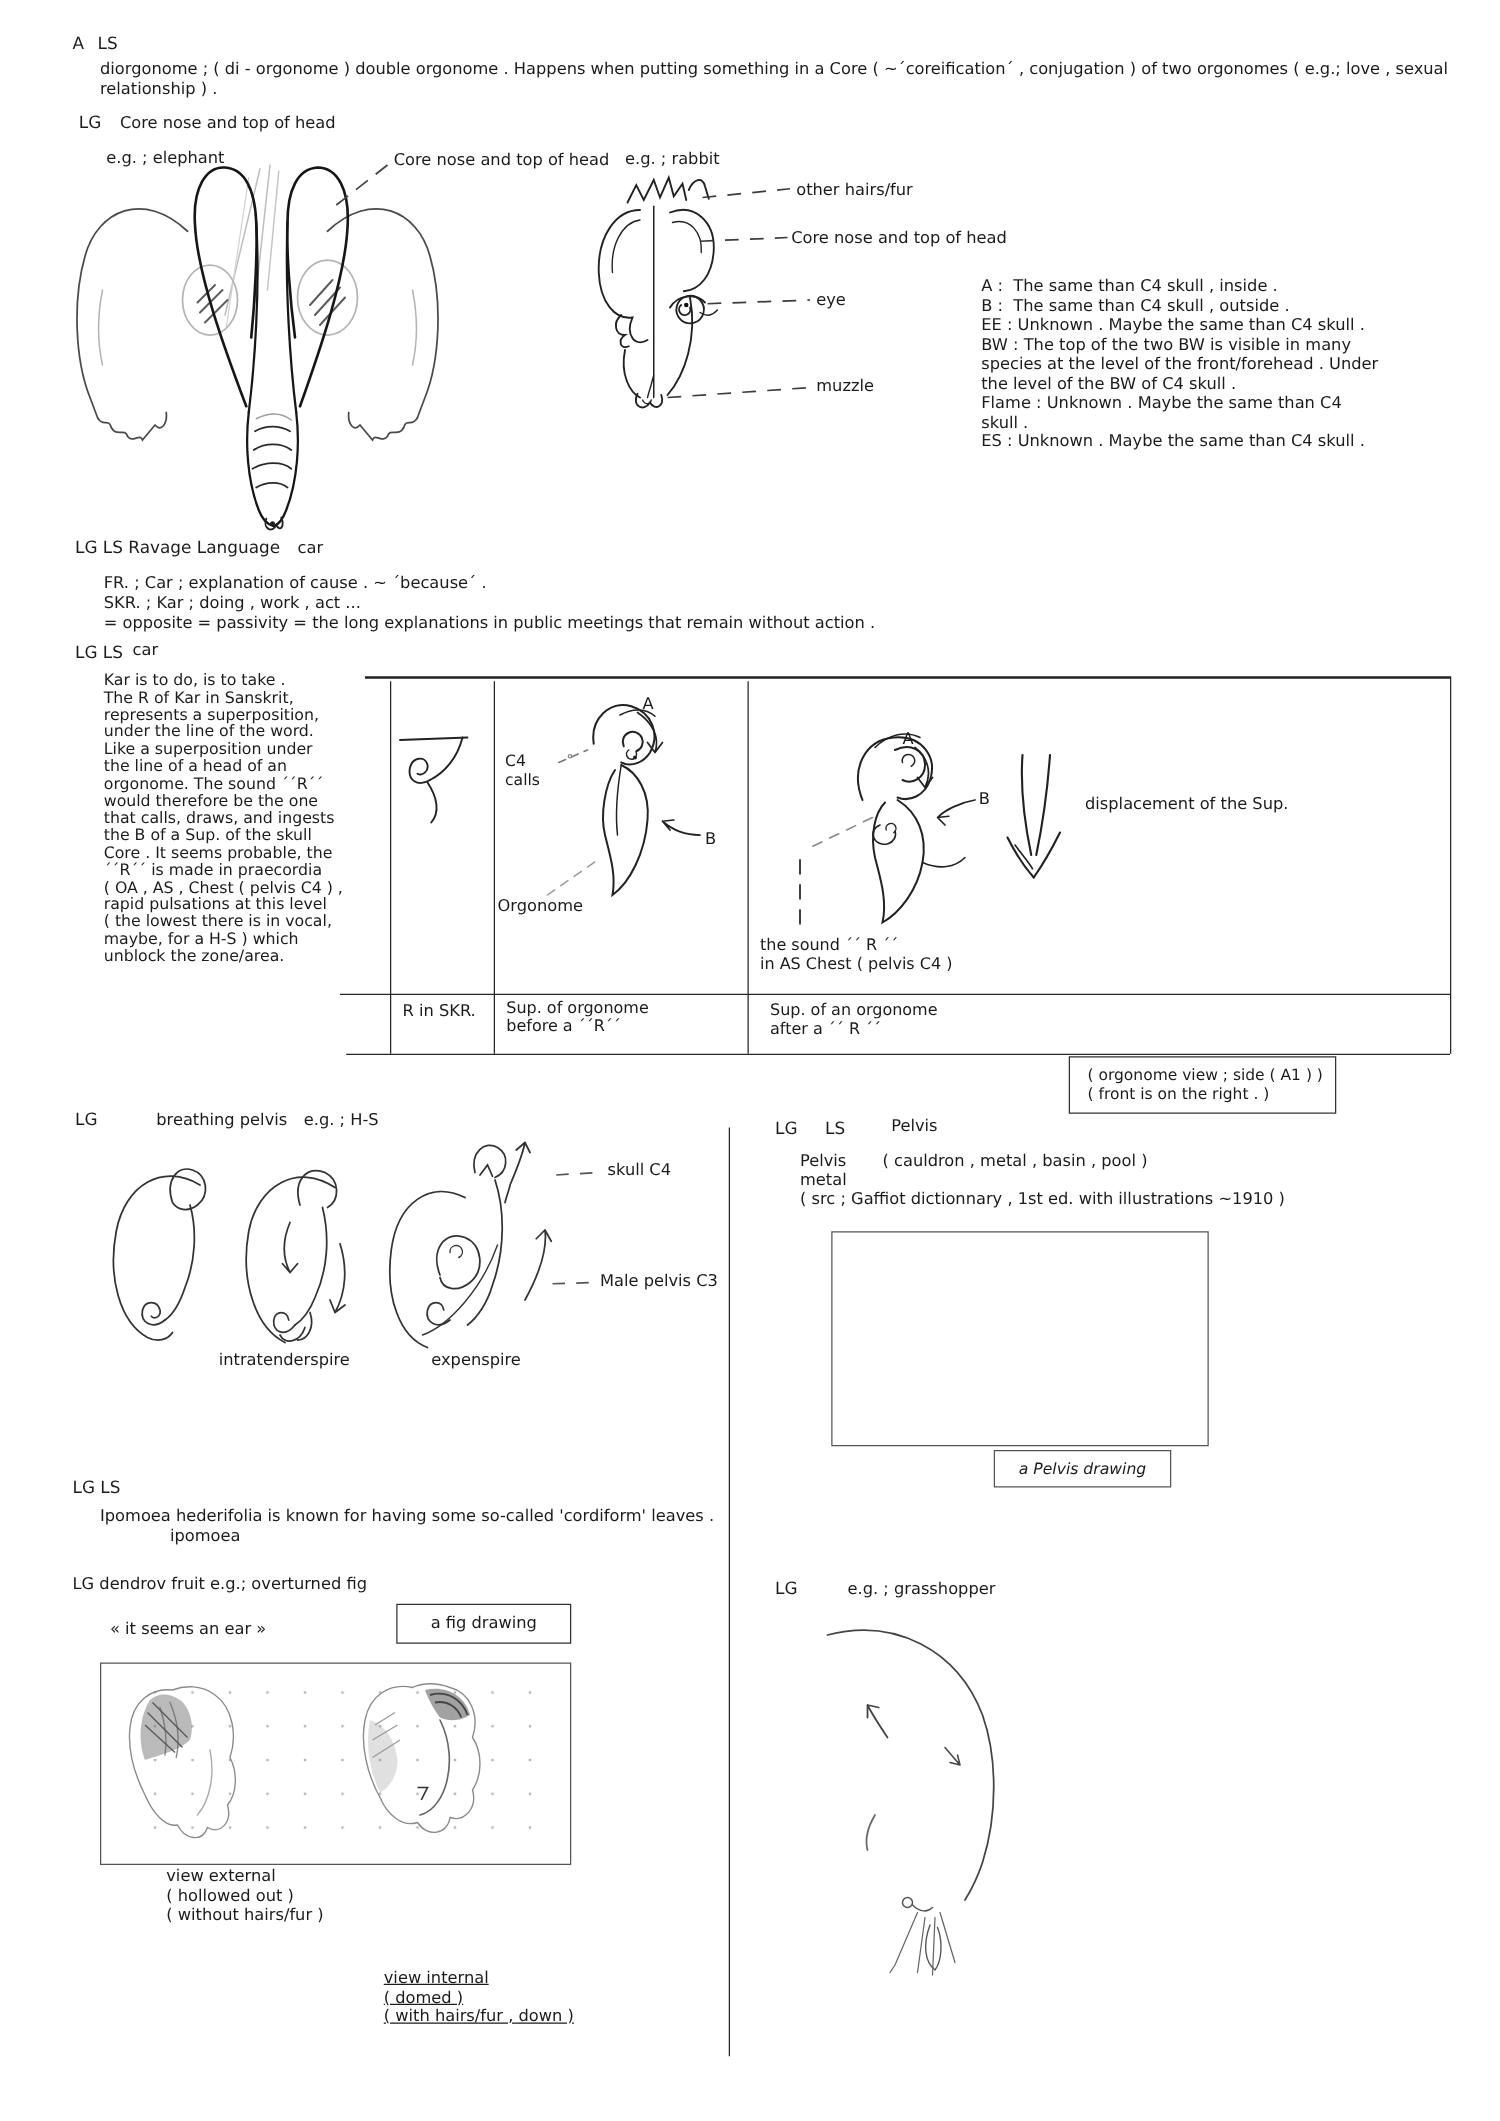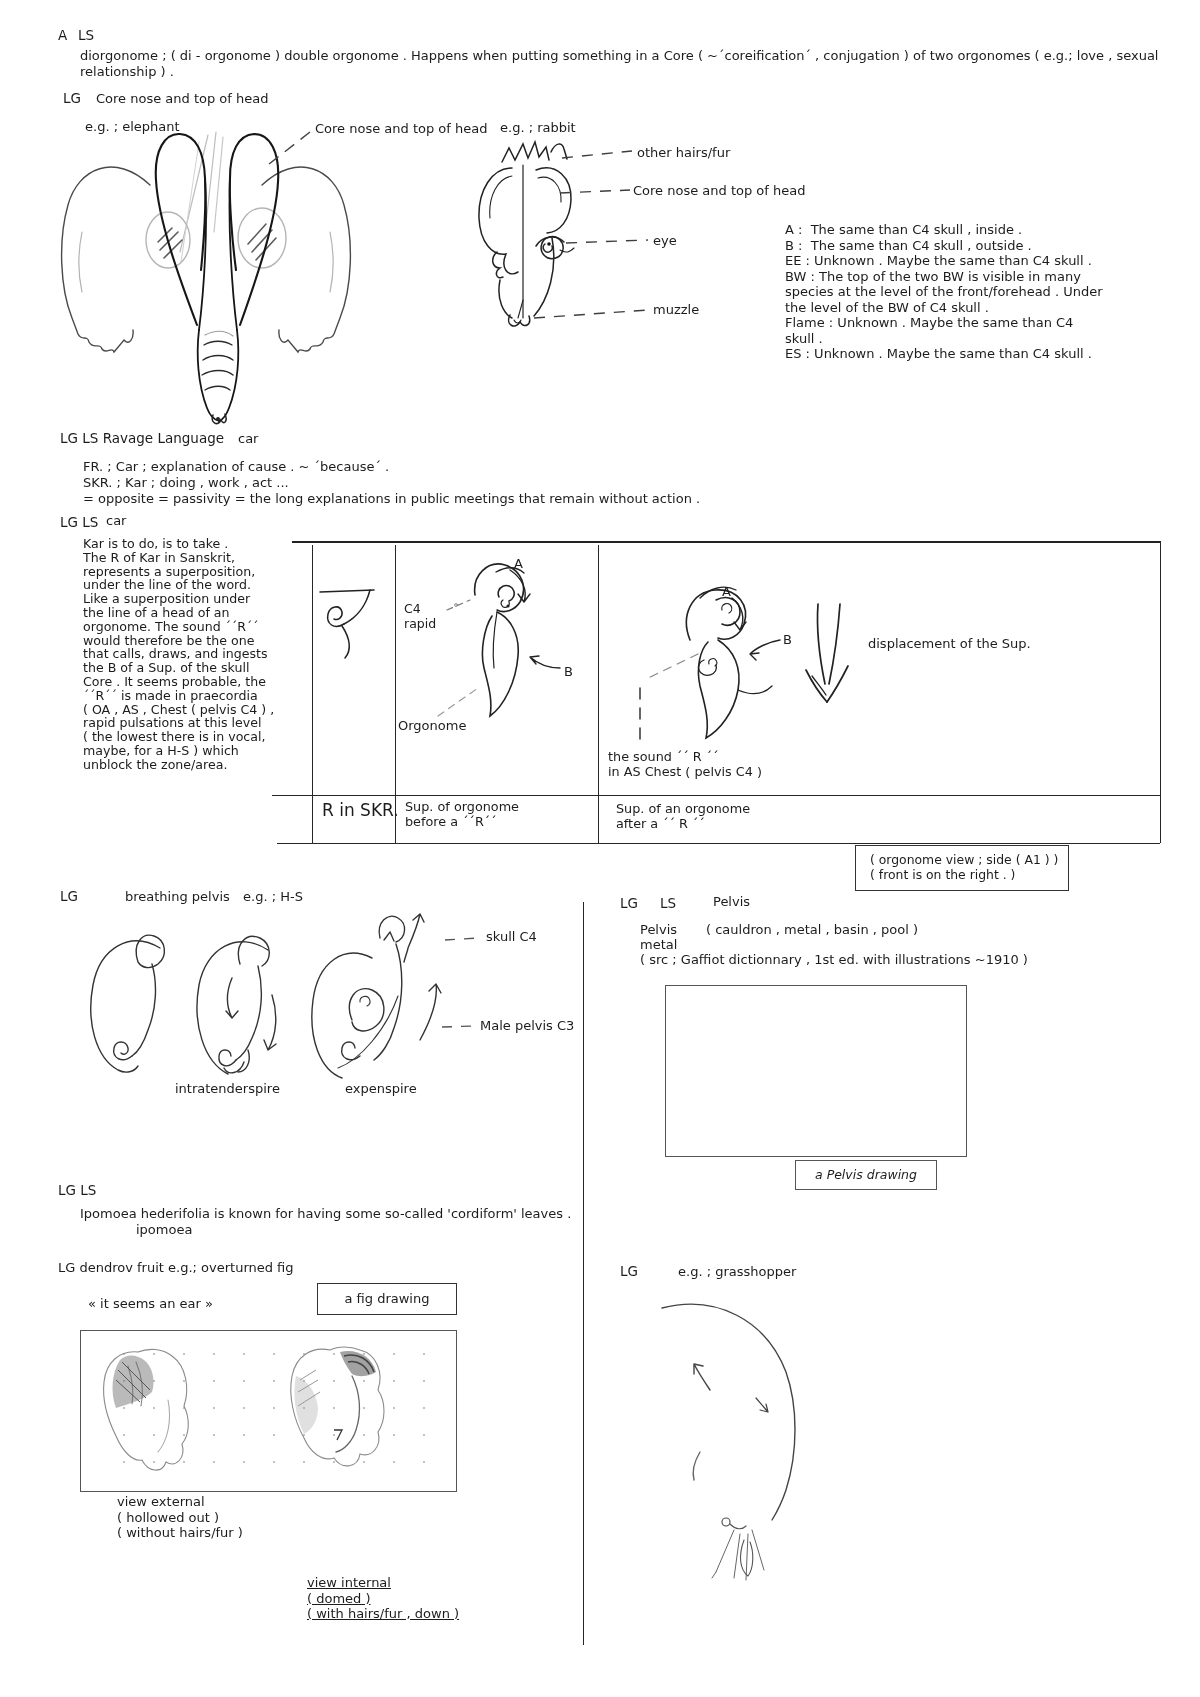--- a/index.html
+++ b/index.html
@@ -261,30 +261,30 @@
 
   <div class="rule hline-bold" style="left:292px;top:541px;width:868px;"></div>
   <div class="rule hline" style="left:272px;top:795px;width:888px;"></div>
   <div class="rule hline" style="left:277px;top:843px;width:883px;"></div>
   <div class="rule vline" style="left:312px;top:545px;height:298px;"></div>
   <div class="rule vline" style="left:395px;top:545px;height:298px;"></div>
   <div class="rule vline" style="left:598px;top:545px;height:298px;"></div>
   <div class="rule vline" style="left:1160px;top:541px;height:302px;"></div>
 
   <div class="txt small" style="left:404px;top:602px;line-height:14.5px;">C4
-rapid</div>
+calls</div>
   <span class="txt" style="left:398px;top:718px;">Orgonome</span>
   <span class="txt" style="left:514px;top:556px;">A</span>
   <span class="txt" style="left:564px;top:664px;">B</span>
   <span class="txt" style="left:722px;top:584px;">A</span>
   <span class="txt" style="left:783px;top:632px;">B</span>
   <span class="txt" style="left:868px;top:636px;">displacement of the Sup.</span>
   <div class="txt small" style="left:608px;top:749px;line-height:15px;font-size:12.8px;">the sound ´´ R ´´
 in AS Chest ( pelvis C4 )</div>
-  <span class="txt small" style="left:322px;top:803px;font-size:17px;">R in SKR.</span>
+  <span class="txt small" style="left:322px;top:803px;font-size:13px;">R in SKR.</span>
   <div class="txt small" style="left:405px;top:800px;line-height:14.5px;font-size:12.8px;">Sup. of orgonome
 before a ´´R´´</div>
   <div class="txt small" style="left:616px;top:802px;line-height:14.5px;font-size:12.8px;">Sup. of an orgonome
 after a ´´ R ´´</div>
 
   <div class="box" style="left:855px;top:845px;width:212px;height:44px;">
     <div class="txt small" style="left:14px;top:6px;line-height:15px;font-size:12.4px;">( orgonome view ; side ( A1 ) )
 ( front is on the right . )</div>
   </div>
 
@@ -313,21 +313,21 @@
   <span class="txt tag" style="left:58px;top:1183px;">LG LS</span>
   <span class="txt" style="left:136px;top:1183px;margin-top:39px;">ipomoea</span>
   <div class="txt" style="left:80px;top:1206px;">Ipomoea hederifolia is known for having some so-called 'cordiform' leaves .</div>
 
   <span class="txt" style="left:58px;top:1260px;">LG dendrov fruit e.g.; overturned fig</span>
   <span class="txt" style="left:88px;top:1296px;">« it seems an ear »</span>
   <div class="box caption-center" style="left:317px;top:1283px;width:138px;height:30px;border-width:1.5px;">
     <span class="txt" style="position:static;">a fig drawing</span>
   </div>
   <div class="thinbox" style="left:80px;top:1330px;width:375px;height:160px;background:transparent;"></div>
-  <div class="txt" style="left:117px;top:1494px;line-height:15.5px;">view external
+  <div class="txt" style="left:133px;top:1494px;line-height:15.5px;">view external
 ( hollowed out )
 ( without hairs/fur )</div>
   <div class="txt" style="left:307px;top:1575px;line-height:15.5px;text-decoration:underline;">view internal
 ( domed )
 ( with hairs/fur , down )</div>
 
   <span class="txt tag" style="left:620px;top:1264px;">LG</span>
   <span class="txt" style="left:678px;top:1264px;">e.g. ; grasshopper</span>
 
 </div>

